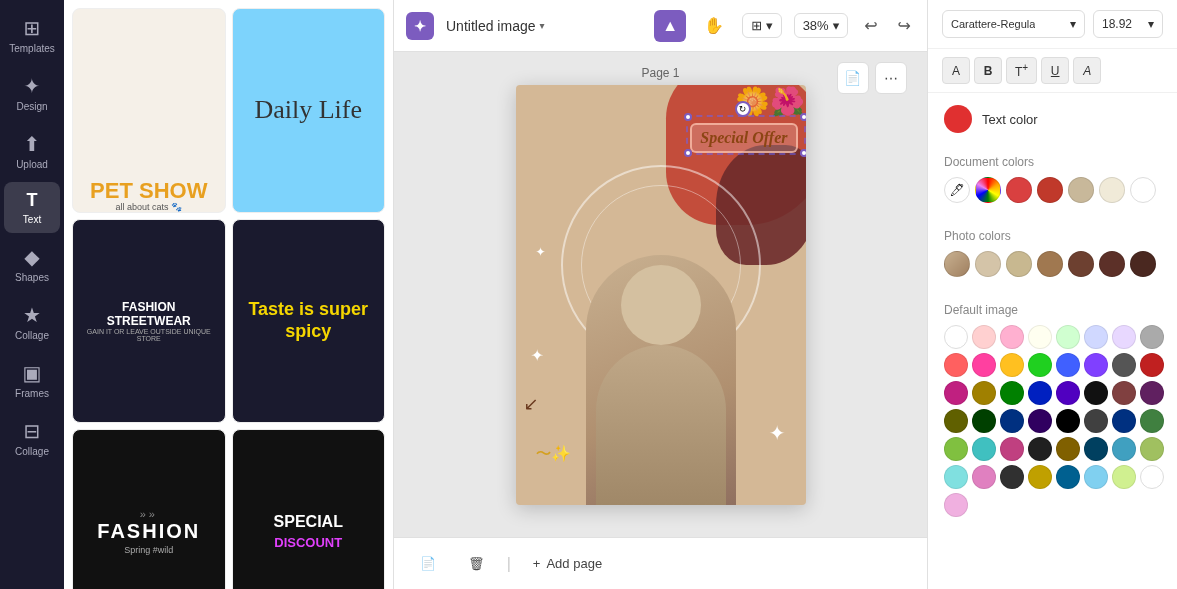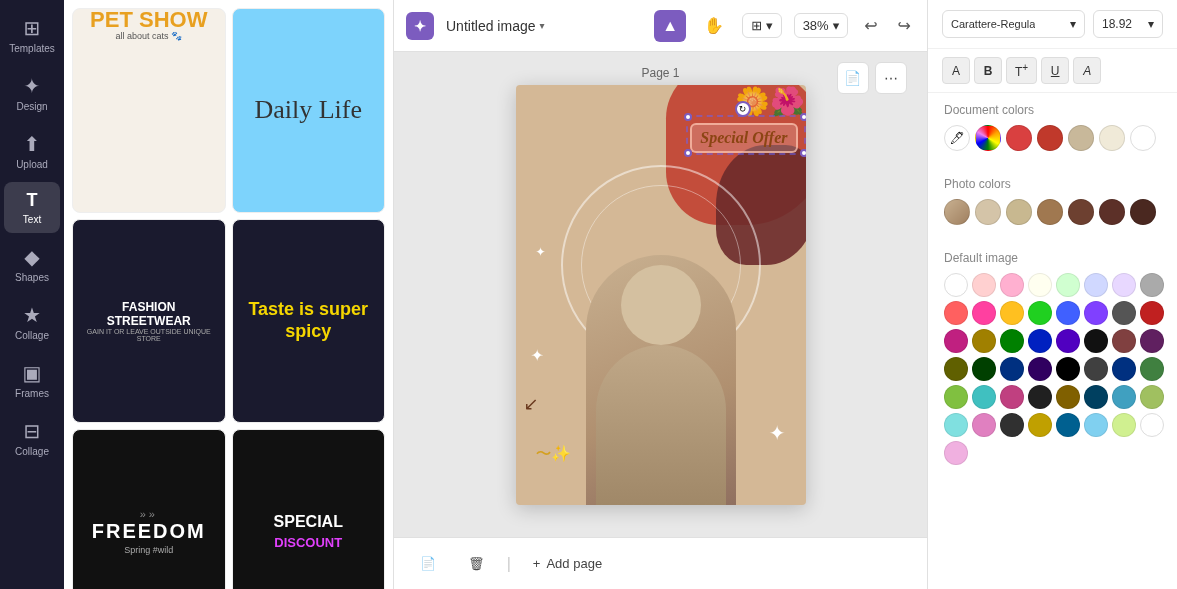--- a/index.html
+++ b/index.html
@@ -49,21 +49,21 @@
     .template-card {
       border-radius: 8px;
       overflow: hidden;
       cursor: pointer;
       aspect-ratio: 0.75;
       position: relative;
       border: 1px solid #eee;
     }
 
     
-    .card-pet { background: #f5f0e8; display: flex; align-items: flex-start; justify-content: center; }
+    .card-pet { background: #f5f0e8; display: flex; align-items: flex-end; justify-content: center; }
     .card-pet-inner { text-align: center; }
     .card-pet-title { font-size: 22px; font-weight: 900; color: #e8a020; text-transform: uppercase; line-height: 1; }
     .card-pet-sub { font-size: 9px; color: #555; }
 
     
     .card-daily { background: #7dd3fc; display: flex; align-items: center; justify-content: center; }
     .card-daily-text { font-size: 26px; font-family: Georgia, serif; color: #333; }
 
     
     .card-fashion { background: #1a1a2e; display: flex; flex-direction: column; align-items: center; justify-content: center; gap: 4px; }
@@ -388,21 +388,21 @@
       </div>
     </div>
 
     <div class="template-card card-spicy">
       <div class="card-spicy-text">Taste is super spicy</div>
     </div>
 
     <div class="template-card card-freedom">
       <div style="text-align:center;">
         <div style="font-size:11px;color:#888;letter-spacing:3px;">»»</div>
-        <div class="card-freedom-title">FREEDOM</div>
+        <div class="card-freedom-title">FASHION</div>
         <div class="card-freedom-sub">Spring #wild</div>
       </div>
     </div>
 
     <div class="template-card card-discount">
       <div class="card-discount-title">SPECIAL</div>
       <div class="card-discount-sub">DISCOUNT</div>
     </div>
 
   </div>
@@ -510,20 +510,24 @@
   </div>
 
   <div class="format-row">
     <button class="format-btn">A</button>
     <button class="format-btn" style="font-weight:700;">B</button>
     <button class="format-btn">T<sup>+</sup></button>
     <button class="format-btn" style="text-decoration:underline;">U</button>
     <button class="format-btn" style="font-style:italic;">A</button>
   </div>
 
+  <div class="text-color-row">
+    <div class="text-color-circle"></div>
+    <span class="text-color-label">Text color</span>
+  </div>
 
   <div class="color-section">
     <div class="color-section-title">Document colors</div>
     <div class="color-swatch-row">
       <div class="color-swatch eyedropper">🖊</div>
       <div class="color-swatch rainbow"></div>
       <div class="color-swatch" style="background:#d94040;"></div>
       <div class="color-swatch" style="background:#c0392b;"></div>
       <div class="color-swatch" style="background:#c8b89a;"></div>
       <div class="color-swatch" style="background:#f0ead8;"></div>

